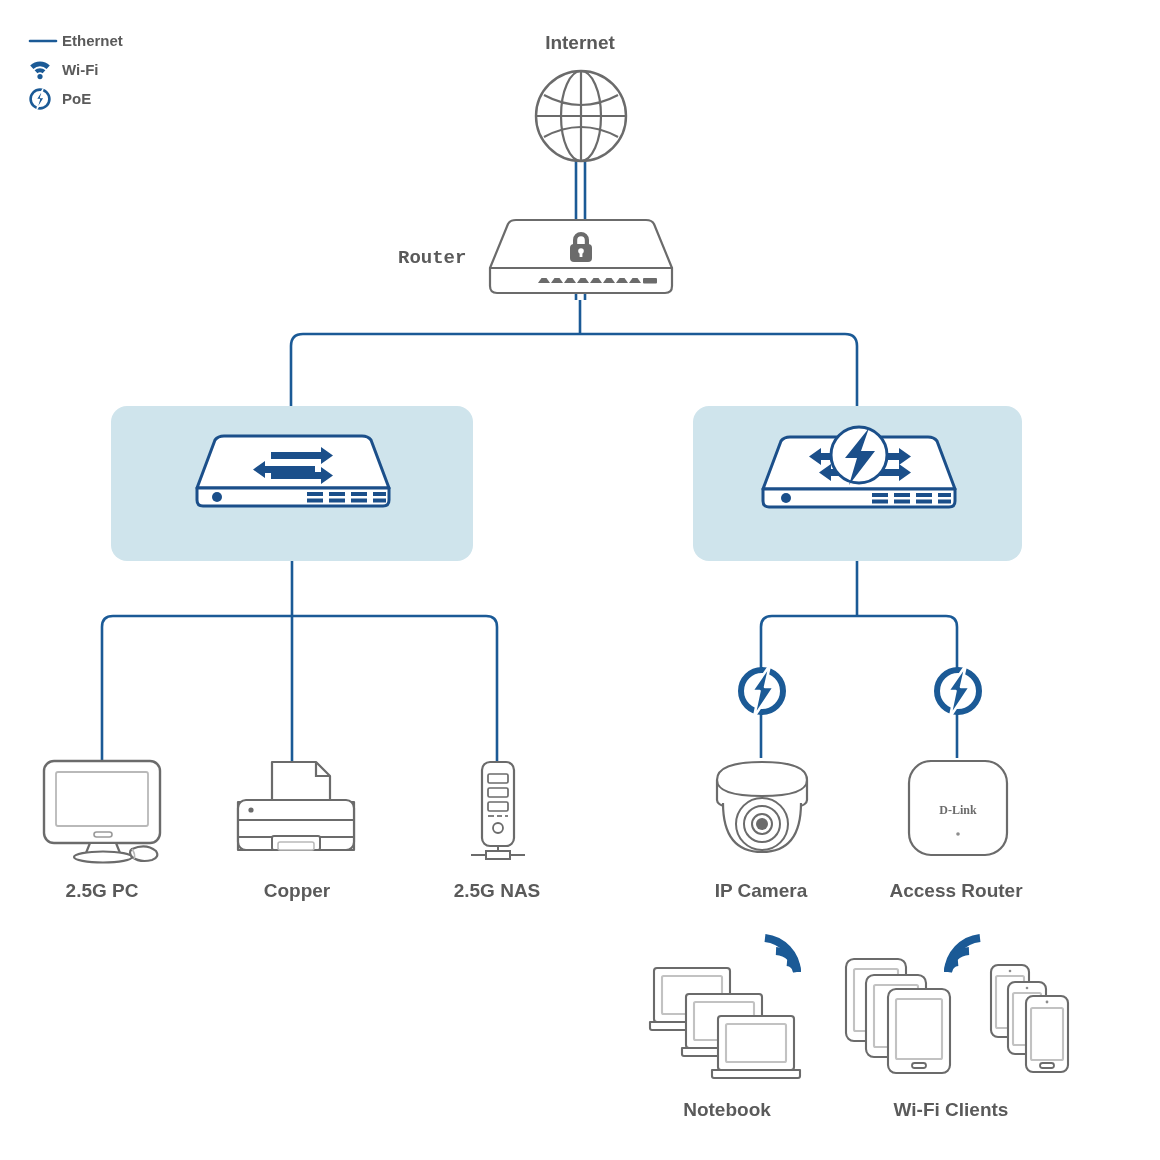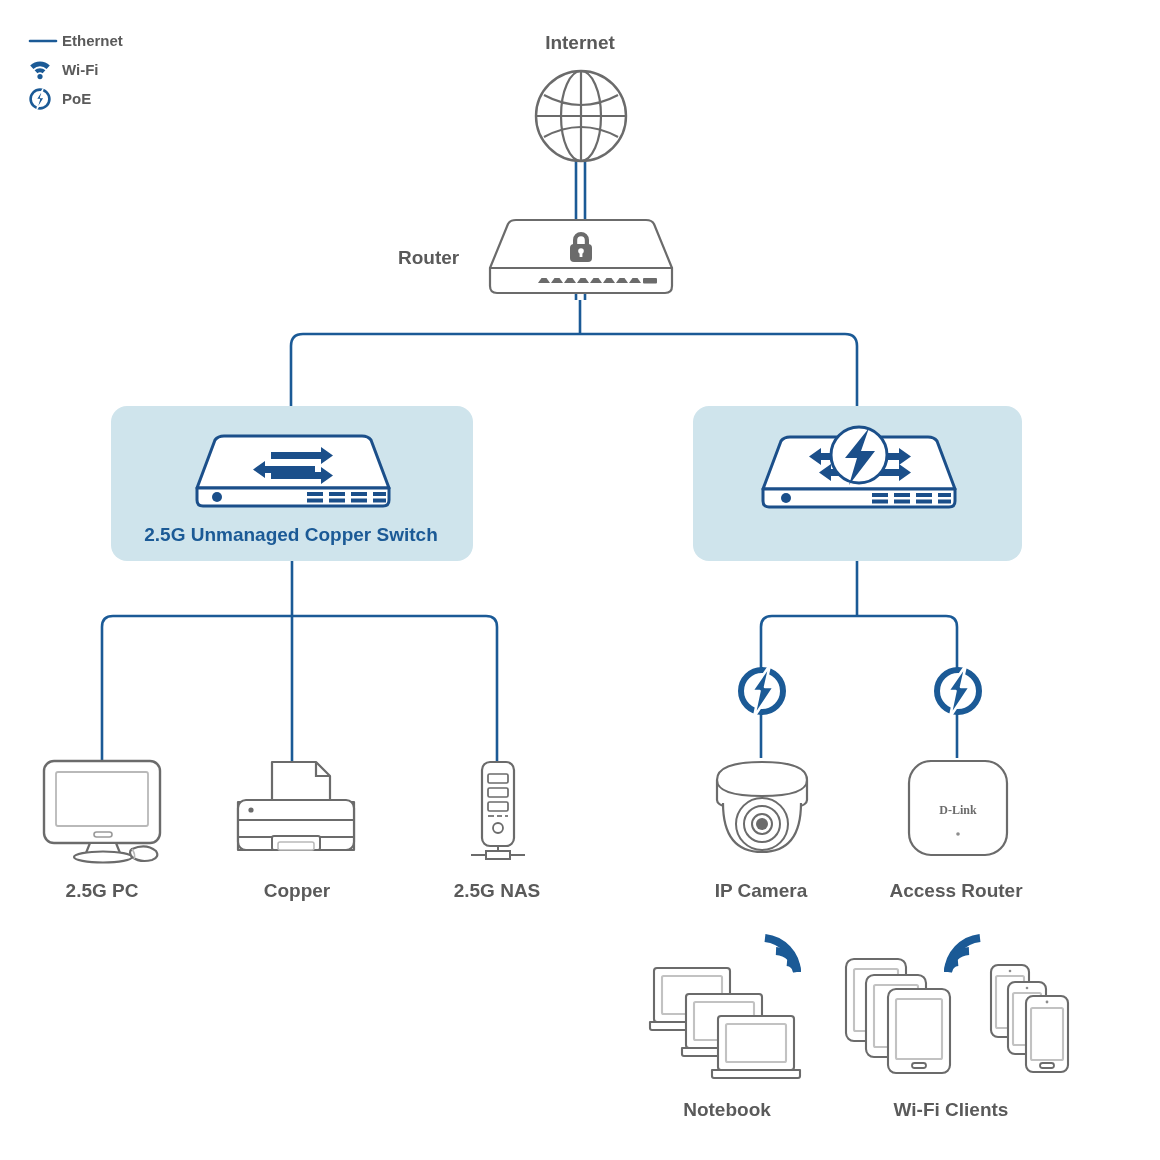--- a/index.html
+++ b/index.html
@@ -73,21 +73,21 @@
   <div class="lbl c node-title" style="left:580px;top:32px;">Internet</div>
   <svg class="abs" style="left:533px;top:68px;" width="96" height="96" viewBox="0 0 96 96">
     <circle cx="48" cy="48" r="45" fill="#ffffff" stroke="#6b6b6b" stroke-width="2.4"></circle>
     <ellipse cx="48" cy="48" rx="20" ry="45" fill="none" stroke="#6b6b6b" stroke-width="2.2"></ellipse>
     <line x1="48" y1="3" x2="48" y2="93" stroke="#6b6b6b" stroke-width="2.2"></line>
     <line x1="3" y1="48" x2="93" y2="48" stroke="#6b6b6b" stroke-width="2.2"></line>
     <path d="M11 27 Q48 47 85 27" fill="none" stroke="#6b6b6b" stroke-width="2.2"></path>
     <path d="M11 69 Q48 49 85 69" fill="none" stroke="#6b6b6b" stroke-width="2.2"></path>
   </svg>
 
-  <div class="lbl node-title" style="left:398px;top:247px;">Router</div>
+  <div class="lbl node-title" style="left:398px;top:247px;font-family:Liberation Mono, monospace;">Router</div>
   <svg class="abs" style="left:486px;top:218px;" width="190" height="78" viewBox="0 0 190 78">
     <path d="M22 6 Q24 2 30 2 L160 2 Q166 2 168 6 L186 50 L4 50 Z" fill="#ffffff" stroke="#6b6b6b" stroke-width="2.2" stroke-linejoin="round"></path>
     <path d="M4 50 L186 50 L186 68 Q186 75 179 75 L11 75 Q4 75 4 68 Z" fill="#ffffff" stroke="#6b6b6b" stroke-width="2.2" stroke-linejoin="round"></path>
     <g>
       <path d="M87 22 a8 8 0 0 1 16 0 l0 6 -4.2 0 0 -6 a3.8 3.8 0 0 0 -7.6 0 l0 6 -4.2 0 Z" fill="#6b6b6b"></path>
       <rect x="84" y="26" width="22" height="18" rx="4" fill="#6b6b6b"></rect>
       <circle cx="95" cy="33" r="2.8" fill="#ffffff"></circle>
       <rect x="93.6" y="33" width="2.8" height="6" fill="#ffffff"></rect>
     </g>
     <g fill="#6b6b6b">
@@ -117,21 +117,20 @@
       <rect x="114" y="60" width="16" height="4"></rect>
         <rect x="114" y="66.5" width="16" height="4"></rect>
       <rect x="136" y="60" width="16" height="4"></rect>
         <rect x="136" y="66.5" width="16" height="4"></rect>
       <rect x="158" y="60" width="16" height="4"></rect>
         <rect x="158" y="66.5" width="16" height="4"></rect>
       <rect x="180" y="60" width="13" height="4"></rect>
         <rect x="180" y="66.5" width="13" height="4"></rect>
     </g>
   </svg>
-  <div class="sw-label" style="left:291px;top:524px;">2.5G Unmanaged Copper Switch</div>
 
   <div class="abs" style="left:693px;top:406px;width:329px;height:155px;background:#cfe4ec;border-radius:16px;"></div>
   <svg class="abs" style="left:759px;top:425px;" width="200" height="86" viewBox="0 0 200 86">
     <path d="M22 16 Q25 12 31 12 L169 12 Q175 12 178 16 L196 64 L4 64 Z" fill="#ffffff" stroke="#1b4f8a" stroke-width="3" stroke-linejoin="round"></path>
     <path d="M4 64 L196 64 L196 76 Q196 82 190 82 L10 82 Q4 82 4 76 Z" fill="#ffffff" stroke="#1b4f8a" stroke-width="3" stroke-linejoin="round"></path>
     <g fill="#1b4f8a">
       <path d="M95 28 L62 28 L62 23 L50 31.5 L62 40 L62 35 L95 35 Z"></path>
       <path d="M95 44 L72 44 L72 39 L60 47.5 L72 56 L72 51 L95 51 Z"></path>
     </g>
     <g fill="#1b4f8a">

